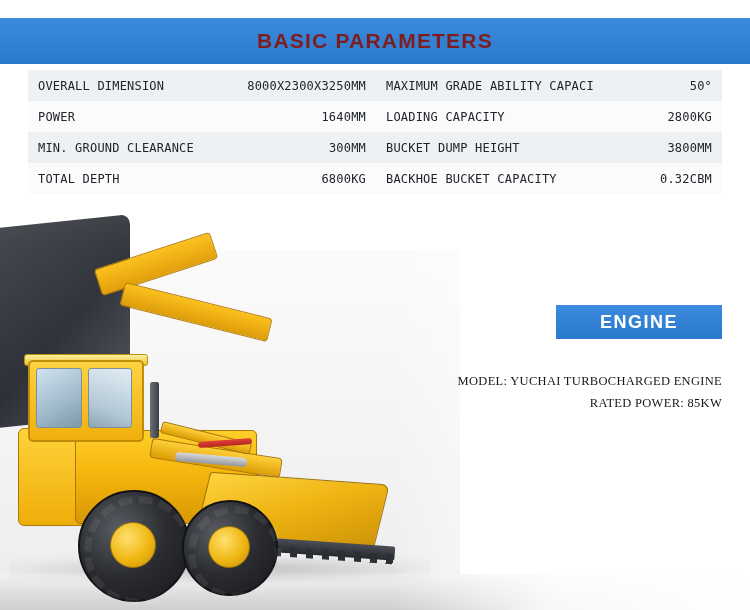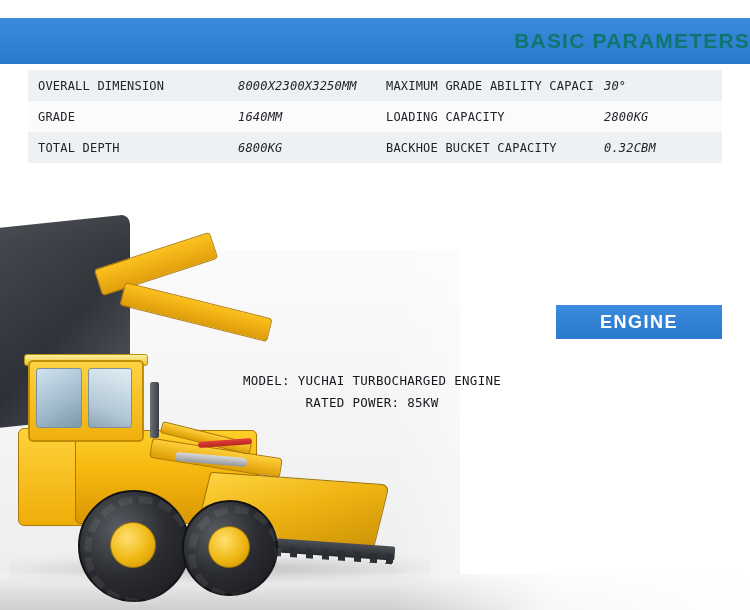--- a/index.html
+++ b/index.html
@@ -46,22 +46,22 @@
     background: linear-gradient(180deg,#3b8ade 0%, #2a79cd 100%);
     z-index: 3;
   }
   .banner-title {
     position: absolute;
     left: 0;
     top: 18px;
     width: 750px;
     height: 46px;
     line-height: 46px;
-    text-align: right;
-    color: #0f766e;
+    text-align: center;
+    color: #7f1d1d;
     font-family: "Liberation Sans", sans-serif;
     font-weight: bold;
     font-size: 21px;
     letter-spacing: 1.2px;
     z-index: 4;
   }
 
   
   .params {
     position: absolute;
@@ -88,22 +88,21 @@
     padding: 0 10px;
     white-space: nowrap;
     overflow: hidden;
     border: 0;
     letter-spacing: 0.2px;
   }
   .params td.k {
     text-align: left;
   }
   .params td.v {
-    text-align: left;
-    font-style: italic;
+    text-align: right;
   }
   .col-k1 { width: 200px; }
   .col-v1 { width: 148px; }
   .col-k2 { width: 218px; }
   .col-v2 { width: 128px; }
 
   
   .engine-banner {
     position: absolute;
     left: 556px;
@@ -129,22 +128,23 @@
     letter-spacing: 1.5px;
     z-index: 4;
   }
 
   
   .engine-specs {
     position: absolute;
     right: 28px;
     top: 370px;
     width: 700px;
-    text-align: center;
+    text-align: right;
     z-index: 3;
+    font-family: Liberation Serif, serif;
   }
   .engine-specs .line {
     font-size: 12.5px;
     color: #14181d;
     line-height: 22px;
     letter-spacing: 0.3px;
     white-space: nowrap;
   }
 
   
@@ -473,27 +473,33 @@
       <col class="col-k1">
         <col class="col-v1">
         <col class="col-k2">
         <col class="col-v2">
     </colgroup>
     <tbody>
       <tr>
         <td class="k">OVERALL DIMENSION</td>
         <td class="v">8000X2300X3250MM</td>
         <td class="k">MAXIMUM GRADE ABILITY CAPACITY</td>
-        <td class="v">30°</td>
+        <td class="v">50°</td>
       </tr>
       <tr>
-        <td class="k">GRADE</td>
+        <td class="k">POWER</td>
         <td class="v">1640MM</td>
         <td class="k">LOADING CAPACITY</td>
         <td class="v">2800KG</td>
+      </tr>
+      <tr>
+        <td class="k">MIN. GROUND CLEARANCE</td>
+        <td class="v">300MM</td>
+        <td class="k">BUCKET DUMP HEIGHT</td>
+        <td class="v">3800MM</td>
       </tr>
       <tr>
         <td class="k">TOTAL DEPTH</td>
         <td class="v">6800KG</td>
         <td class="k">BACKHOE BUCKET CAPACITY</td>
         <td class="v">0.32CBM</td>
       </tr>
     </tbody>
   </table>
 

